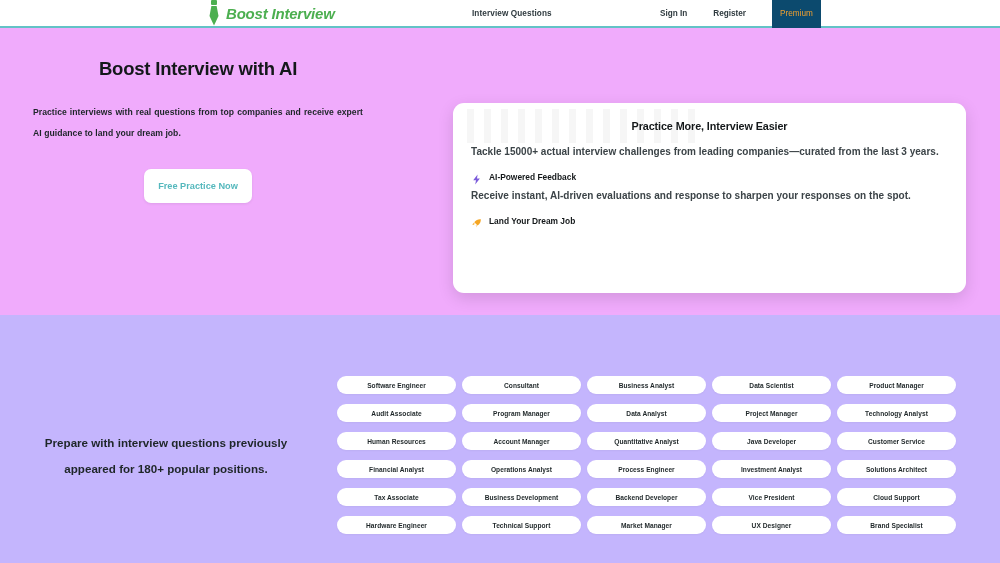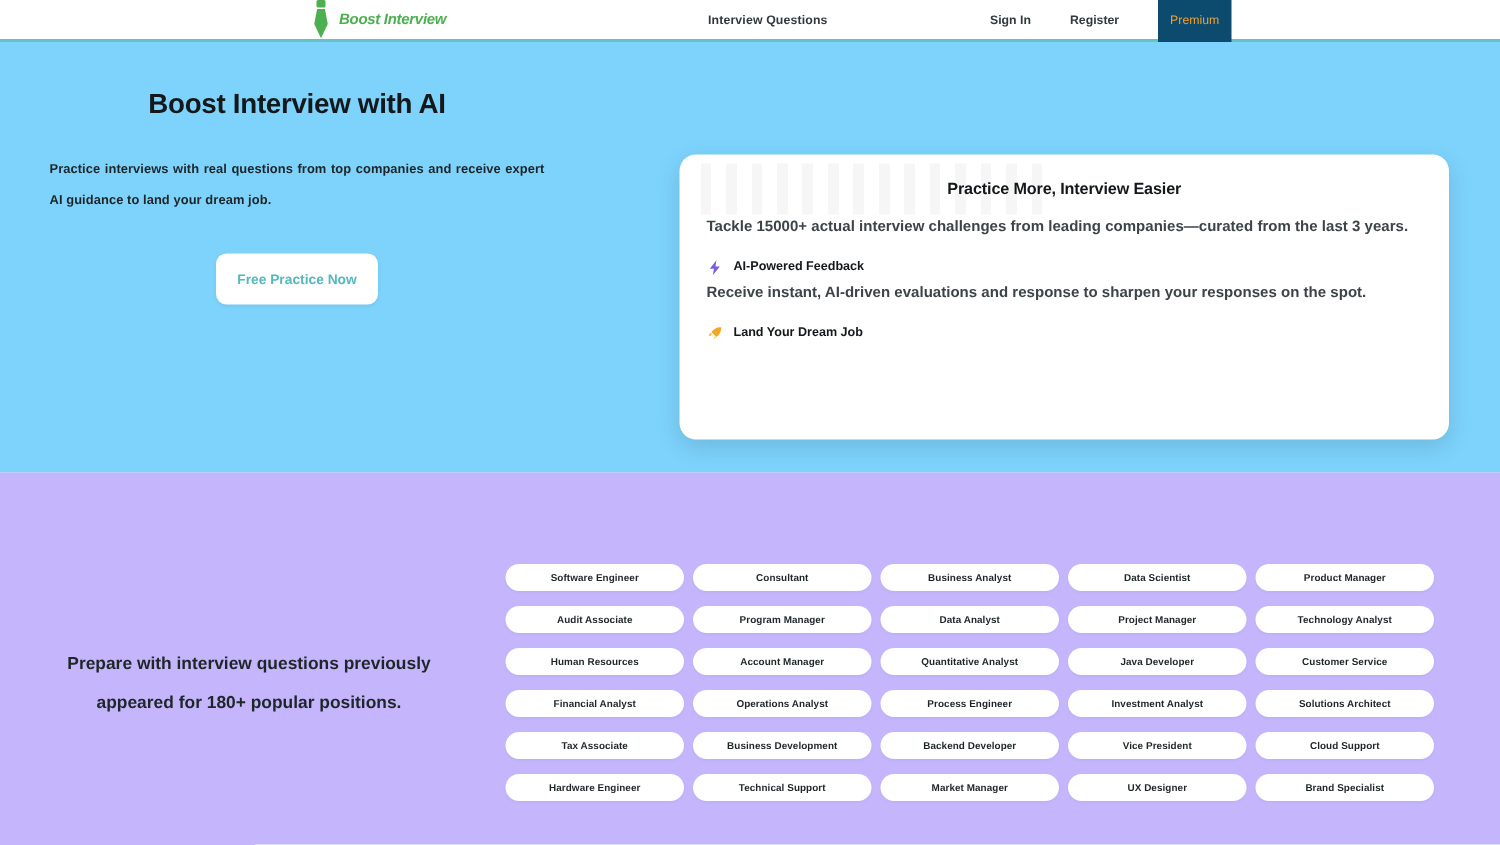--- a/index.html
+++ b/index.html
@@ -23,21 +23,21 @@
     position: absolute;
     left: 207px;
     display: flex;
     align-items: center;
     gap: 5px;
     height: 28px;
   }
   .tie-icon { width: 14px; height: 26px; position: relative; display:block; }
   .brand-name {
     color: #4caf50;
-    font-size: 10px;
+    font-size: 15px;
     font-weight: bold;
     font-style: italic;
     letter-spacing: -0.2px;
     white-space: nowrap;
   }
   .nav-center {
     position: absolute;
     left: 448px;
     font-size: 8.2px;
     font-weight: bold;
@@ -62,21 +62,21 @@
     color: #f0a030;
     border-radius: 4px;
     padding: 16px 8px;
     font-size: 8.2px;
     font-weight: normal;
   }
 
   
   .hero {
     height: 287px;
-    background: #7dd3fc;
+    background: #f0abfc;
     position: relative;
   }
   .hero-left {
     position: absolute;
     left: 33px;
     top: 30px;
     width: 330px;
   }
   .hero-title {
     text-align: center;

